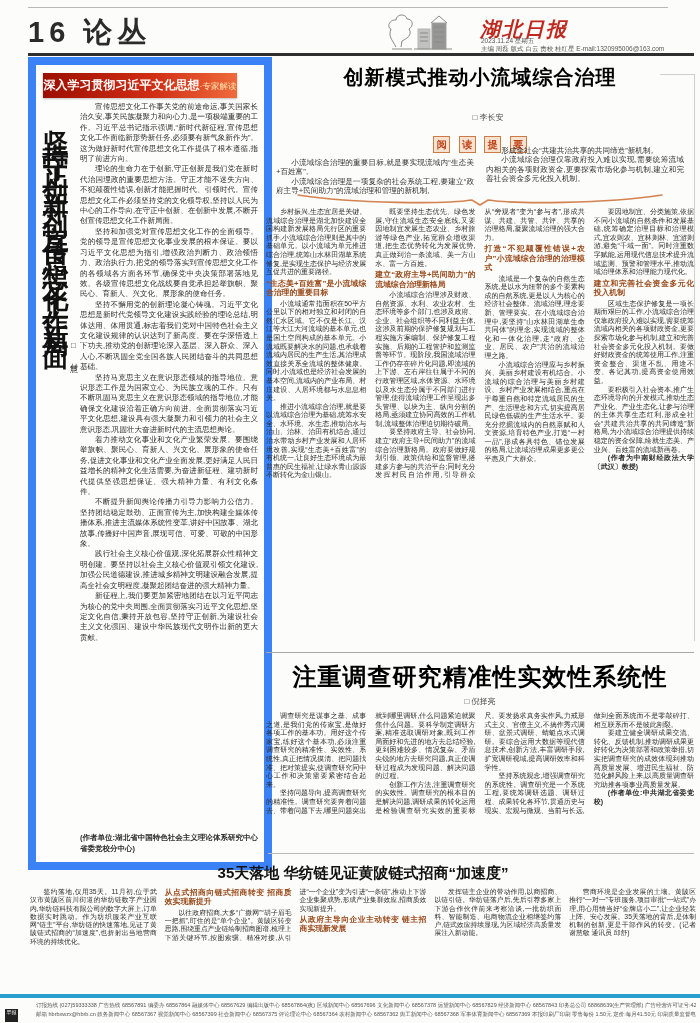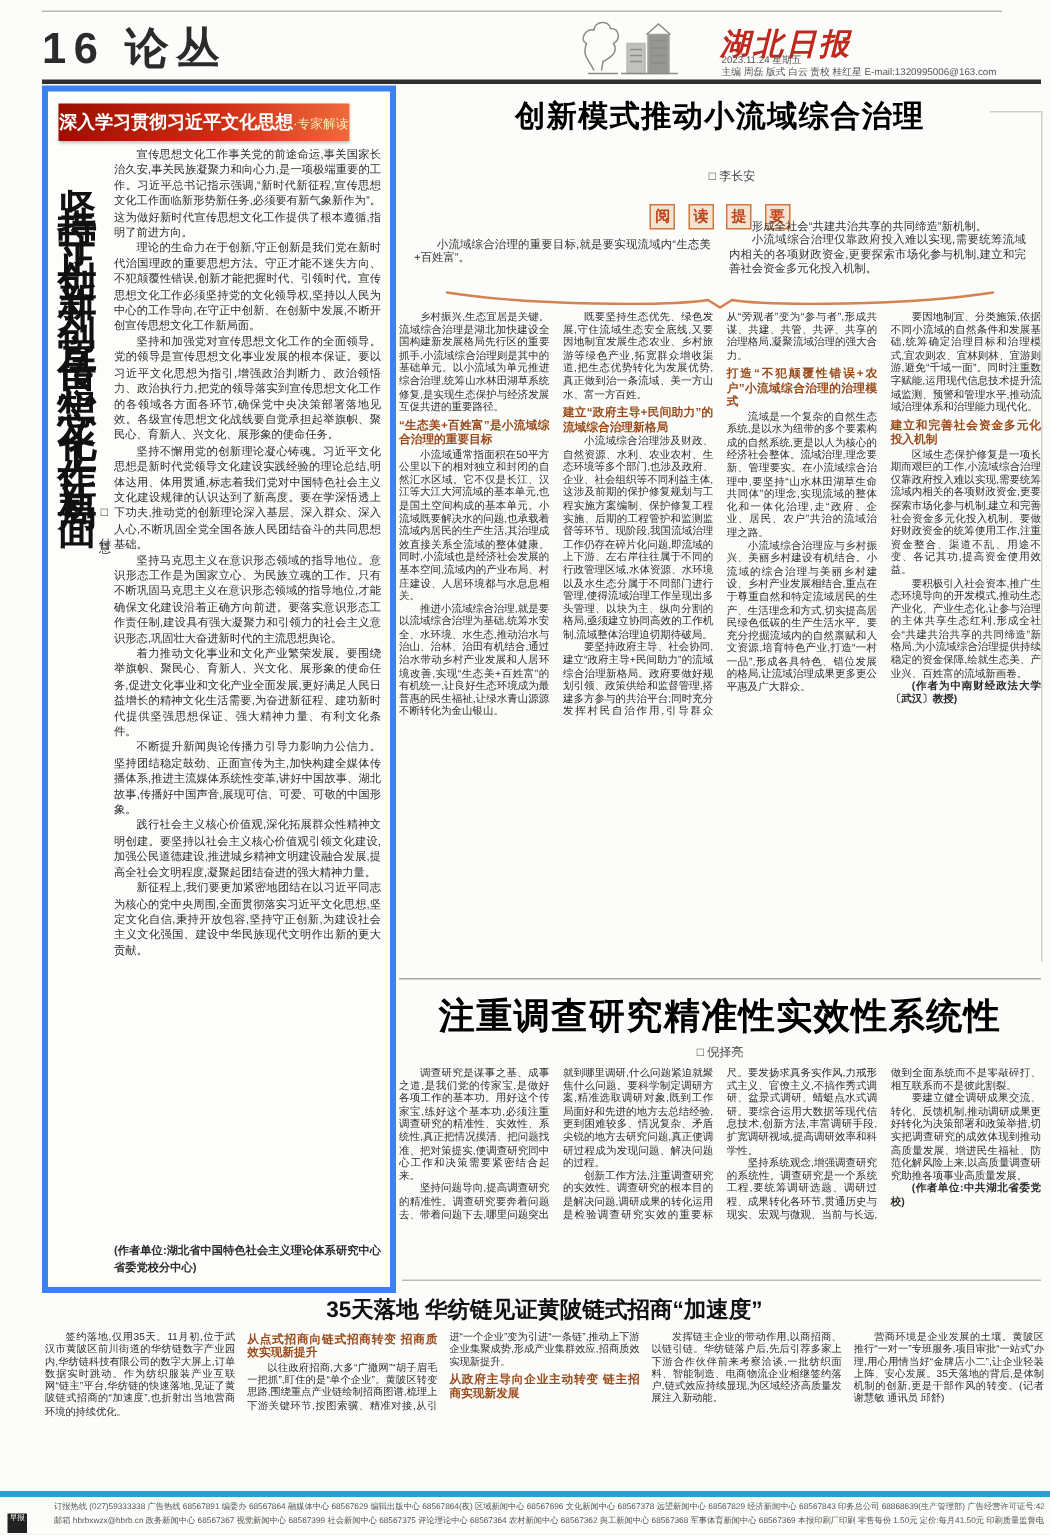--- a/index.html
+++ b/index.html
@@ -6,21 +6,21 @@
   .page{position:relative;width:700px;height:1023px;background:#fcfcfa;margin:0 auto;
         font-family:"Liberation Sans",sans-serif;color:#2e2e2e;overflow:hidden;}
   .abs{position:absolute;}
   .hline{background:#b9b9b6;height:1px;}
   
   .pageno{font-size:29px;font-weight:600;letter-spacing:5px;color:#2b2b2b;}
   .masthead{font-size:20px;font-weight:bold;font-style:italic;color:#c0271d;letter-spacing:2px;}
   .dateline{font-size:6.5px;color:#555;line-height:8px;white-space:nowrap;}
   .headrule{background:#2f2f2f;height:2.5px;}
   
-  .redbox{border:4px solid #3b82f6;background:#fdfdfb;}
+  .redbox{border:8px solid #3b82f6;background:#fdfdfb;}
   .banner{background:linear-gradient(90deg,#9c0f00,#cf2c14 55%,#ef6a3c);color:#fff;
           font-size:12px;font-weight:bold;line-height:25px;text-align:center;white-space:nowrap;
           box-shadow:0 1px 2px rgba(0,0,0,.25);}
   .banner .tag{font-size:8.5px;color:#ffe7ae;font-weight:normal;}
   .vtitle{writing-mode:vertical-rl;font-family:"Liberation Serif",serif;font-weight:900;
           font-size:26px;letter-spacing:12px;line-height:33px;color:#111;}
   .vauthor{writing-mode:vertical-rl;font-size:8px;letter-spacing:2px;color:#333;}
   .micro{font-size:7px;line-height:8.6px;text-align:justify;color:#2d2d2d;}
   .boxbody{font-size:7.5px;line-height:10.4px;}
   .para{margin:0;text-indent:2em;}
@@ -83,21 +83,21 @@
 
     <div class="abs vtitle" style="left:3px;top:44px;height:742px;">坚持守正创新开创宣传思想文化工作新局面</div>
 
     <div class="abs vauthor" style="left:31px;top:276px;height:60px;">□ 付慧</div>
 
     <div class="abs micro boxbody" style="left:44px;top:37px;width:178px;height:714px;overflow:hidden;">
         <p class="para">宣传思想文化工作事关党的前途命运,事关国家长治久安,事关民族凝聚力和向心力,是一项极端重要的工作。习近平总书记指示强调,“新时代新征程,宣传思想文化工作面临新形势新任务,必须要有新气象新作为”。这为做好新时代宣传思想文化工作提供了根本遵循,指明了前进方向。</p>
         <p class="para">理论的生命力在于创新,守正创新是我们党在新时代治国理政的重要思想方法。守正才能不迷失方向、不犯颠覆性错误,创新才能把握时代、引领时代。宣传思想文化工作必须坚持党的文化领导权,坚持以人民为中心的工作导向,在守正中创新、在创新中发展,不断开创宣传思想文化工作新局面。</p>
         <p class="para">坚持和加强党对宣传思想文化工作的全面领导。党的领导是宣传思想文化事业发展的根本保证。要以习近平文化思想为指引,增强政治判断力、政治领悟力、政治执行力,把党的领导落实到宣传思想文化工作的各领域各方面各环节,确保党中央决策部署落地见效。各级宣传思想文化战线要自觉承担起举旗帜、聚民心、育新人、兴文化、展形象的使命任务。</p>
         <p class="para">坚持不懈用党的创新理论凝心铸魂。习近平文化思想是新时代党领导文化建设实践经验的理论总结,明体达用、体用贯通,标志着我们党对中国特色社会主义文化建设规律的认识达到了新高度。要在学深悟透上下功夫,推动党的创新理论深入基层、深入群众、深入人心,不断巩固全党全国各族人民团结奋斗的共同思想基础。</p>
-        <p class="para">坚持马克思主义在意识形态领域的指导地位。意识形态工作是为国家立心、为民族立魂的工作。只有不断巩固马克思主义在意识形态领域的指导地位,才能确保文化建设沿着正确方向前进。要落实意识形态工作责任制,建设具有强大凝聚力和引领力的社会主义意识形态,巩固壮大奋进新时代的主流思想舆论。</p>
+        <p class="para">坚持马克思主义在意识形态领域的指导地位。意识形态工作是为国家立心、为民族立魂的工作。只有不断巩固马克思主义在意识形态领域的指导地位,才能确保文化建设沿着正确方向前进。全面贯彻落实习近平文化思想,建设具有强大凝聚力和引领力的社会主义意识形态,巩固壮大奋进新时代的主流思想舆论。</p>
         <p class="para">着力推动文化事业和文化产业繁荣发展。要围绕举旗帜、聚民心、育新人、兴文化、展形象的使命任务,促进文化事业和文化产业全面发展,更好满足人民日益增长的精神文化生活需要,为奋进新征程、建功新时代提供坚强思想保证、强大精神力量、有利文化条件。</p>
         <p class="para">不断提升新闻舆论传播力引导力影响力公信力。坚持团结稳定鼓劲、正面宣传为主,加快构建全媒体传播体系,推进主流媒体系统性变革,讲好中国故事、湖北故事,传播好中国声音,展现可信、可爱、可敬的中国形象。</p>
         <p class="para">践行社会主义核心价值观,深化拓展群众性精神文明创建。要坚持以社会主义核心价值观引领文化建设,加强公民道德建设,推进城乡精神文明建设融合发展,提高全社会文明程度,凝聚起团结奋进的强大精神力量。</p>
         <p class="para">新征程上,我们要更加紧密地团结在以习近平同志为核心的党中央周围,全面贯彻落实习近平文化思想,坚定文化自信,秉持开放包容,坚持守正创新,为建设社会主义文化强国、建设中华民族现代文明作出新的更大贡献。</p>
       </div>
 
     <div class="abs micro boxbody note" style="left:44px;bottom:8px;width:178px;text-indent:0;">(作者单位:湖北省中国特色社会主义理论体系研究中心省委党校分中心)</div>
   </div>
 
   <div class="abs h1main" style="left:264px;top:64px;width:432px;">创新模式推动小流域综合治理</div>
@@ -107,20 +107,21 @@
 
   <div class="abs" style="left:264px;top:134px;width:432px;text-align:center;">
     <span class="sumlabel">阅</span>
     <span class="sumlabel">读</span>
     <span class="sumlabel">提</span>
     <span class="sumlabel">要</span>
   </div>
 
   <div class="abs summary" style="left:276px;top:158px;width:198px;">
     <p class="para">小流域综合治理的重要目标,就是要实现流域内“生态美+百姓富”。</p>
+    <p class="para">小流域综合治理是一项复杂的社会系统工程,要建立“政府主导+民间助力”的流域治理和管理的新机制,</p>
   </div>
   <div class="abs summary" style="left:486px;top:146px;width:198px;">
     <p class="para">形成全社会“共建共治共享的共同缔造”新机制。</p>
     <p class="para">小流域综合治理仅靠政府投入难以实现,需要统筹流域内相关的各项财政资金,更要探索市场化参与机制,建立和完善社会资金多元化投入机制。</p>
   </div>
 
   <svg class="abs" style="left:296px;top:192px;" width="368" height="14" viewBox="0 0 368 14">
     <path d="M2 3 C60 12 150 12 176 8 L184 13 L192 8 C218 12 308 12 366 3" stroke="#d4824f" stroke-width="1.6" fill="none" stroke-linecap="round"></path>
   </svg>
 

